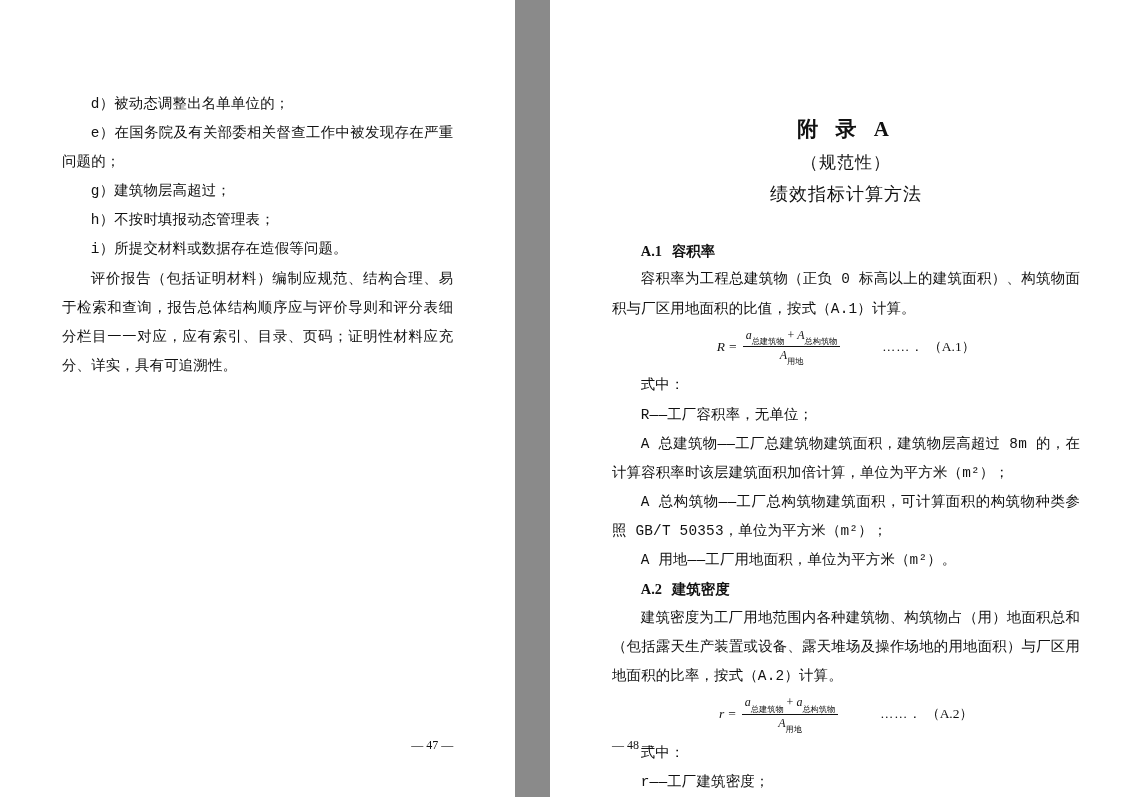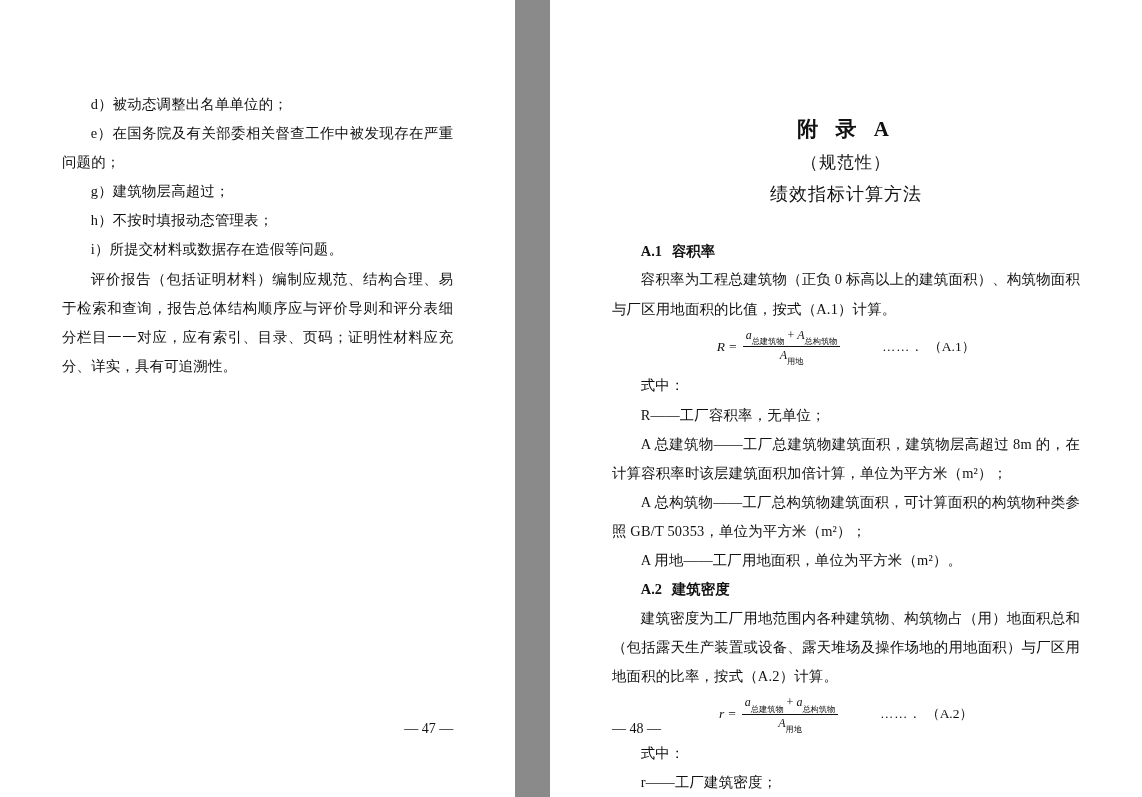--- a/index.html
+++ b/index.html
@@ -44,20 +44,21 @@
   .p {
     font-size: 14.4px;
     line-height: 2.02;
     color: #111;
     text-align: justify;
     letter-spacing: 0.2px;
     margin: 0;
   }
   .indent {
     text-indent: 2em;
+    font-family: Liberation Mono, monospace;
   }
   .heading-num {
     font-weight: bold;
     font-size: 14.4px;
     line-height: 2.02;
     text-indent: 2em;
     margin: 0;
     color: #111;
   }
 
@@ -153,22 +154,22 @@
     font-size: 13.5px;
     color: #111;
     white-space: nowrap;
   }
   .var {
     font-style: italic;
   }
 
   .footer {
     position: absolute;
-    bottom: 60px;
-    font-size: 14px;
+    bottom: 44px;
+    font-size: 12px;
     color: #111;
   }
   .footer-right {
     right: 62px;
   }
   .footer-left {
     left: 62px;
   }
 </style>
 </head>

